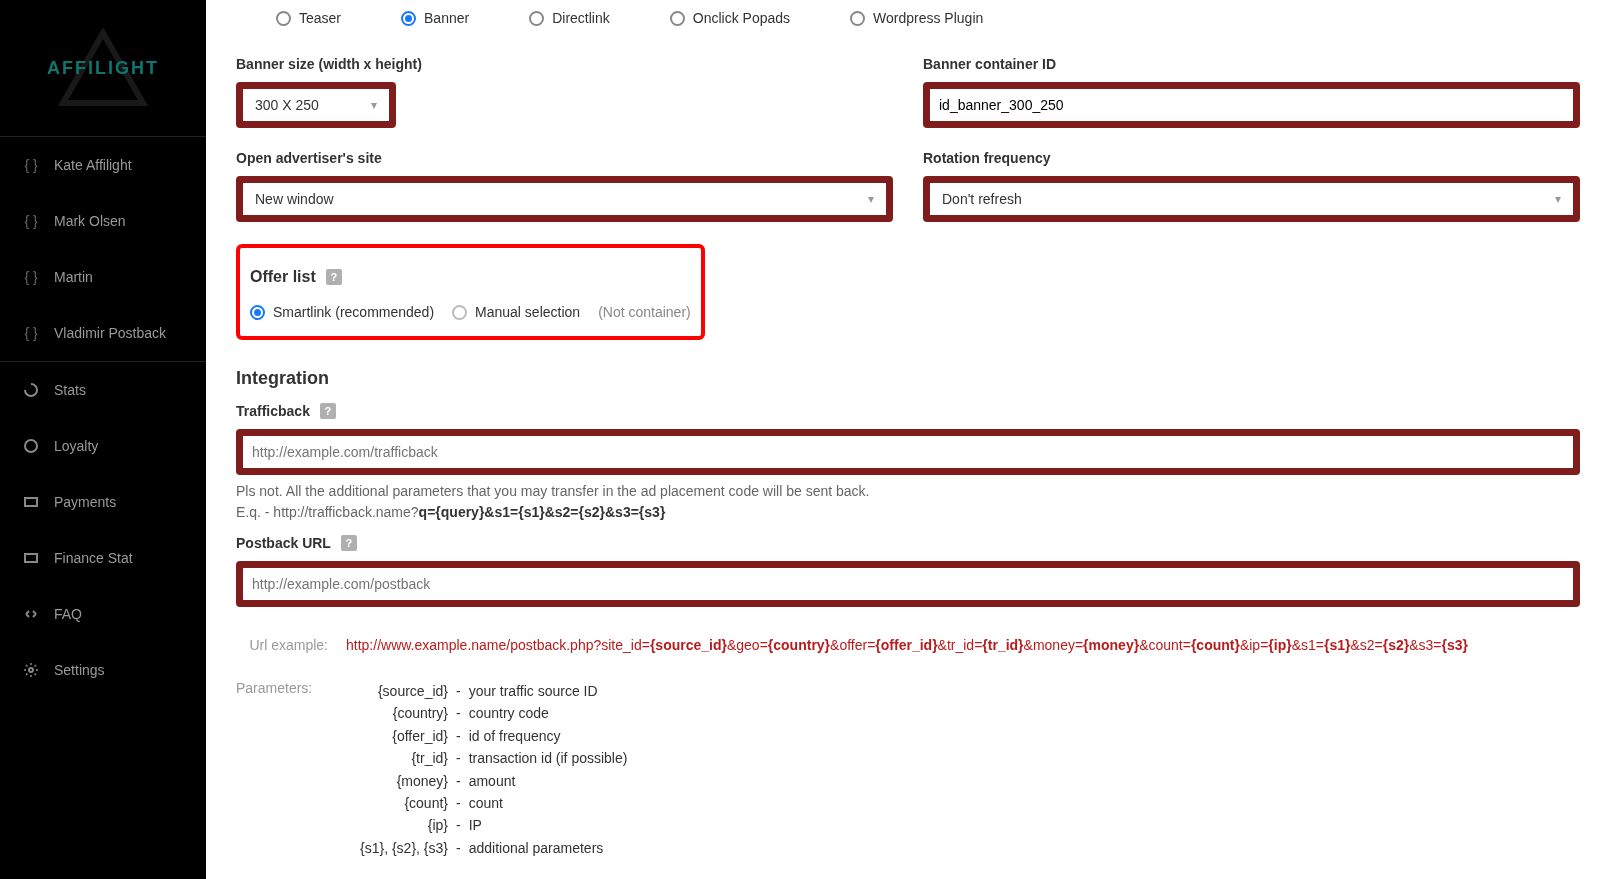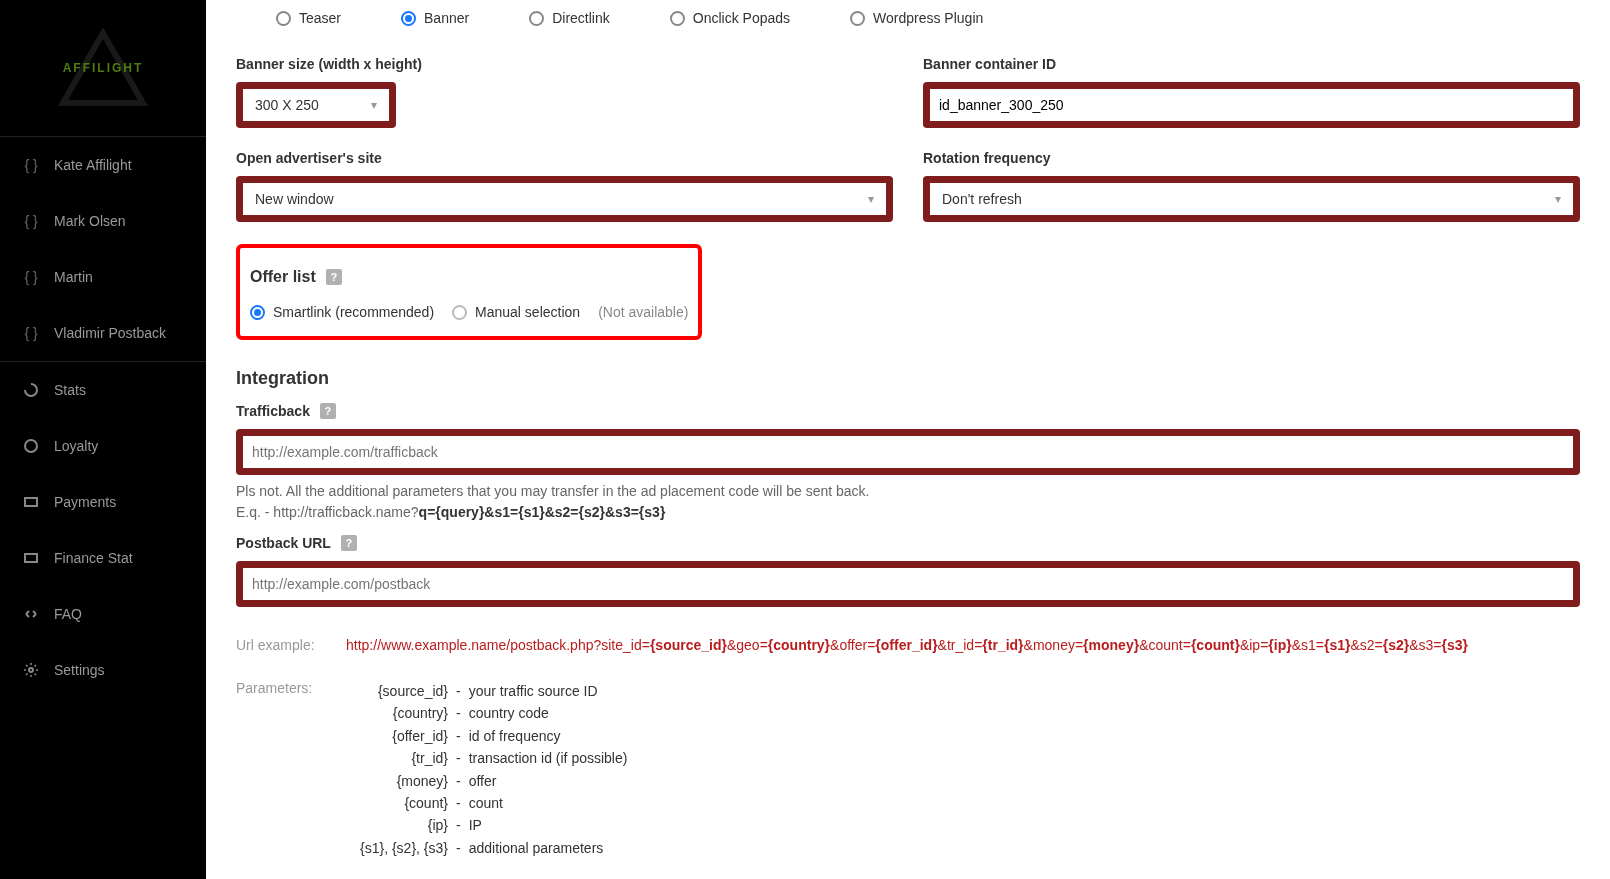--- a/index.html
+++ b/index.html
@@ -1,21 +1,21 @@
 <!DOCTYPE html>
 <html><head>
 <meta charset="utf-8">
 <style>
 * { box-sizing: border-box; margin: 0; padding: 0; }
 body { font-family: Arial, sans-serif; font-size: 14px; color: #333; display: flex; min-height: 879px; }
 .sidebar { width: 206px; background: #000; color: #999; flex-shrink: 0; display: flex; flex-direction: column; }
 .logo-wrap { height: 137px; display: flex; align-items: center; justify-content: center; border-bottom: 1px solid #222; position: relative; }
 .logo { position: relative; width: 120px; height: 80px; display: flex; align-items: center; justify-content: center; }
 .logo svg { position: absolute; opacity: 0.25; }
-.logo-text { color: #4d7c0f; font-weight: 700; font-size: 12px; letter-spacing: 2px; z-index: 1; }
+.logo-text { color: #0f766e; font-weight: 700; font-size: 18px; letter-spacing: 2px; z-index: 1; }
 .nav { padding: 0; }
 .nav-item { display: flex; align-items: center; padding: 19px 22px; color: #999; cursor: pointer; font-size: 14px; }
 .nav-item.active { color: #fff; }
 .nav-item .icon { width: 18px; height: 18px; margin-right: 14px; flex-shrink: 0; display: flex; align-items: center; justify-content: center; }
 .nav-sep { border-top: 1px solid #222; }
 .main { flex: 1; padding: 10px 30px 30px 30px; overflow: auto; }
 .radio-row { display: flex; align-items: center; gap: 60px; margin-bottom: 30px; margin-left: 40px; }
 .radio-option { display: flex; align-items: center; gap: 8px; cursor: pointer; }
 .radio-dot { width: 15px; height: 15px; border: 2px solid #888; border-radius: 50%; display: inline-block; position: relative; }
 .radio-option.selected .radio-dot { border-color: #1677ff; }
@@ -30,21 +30,21 @@
 .select.sm { width: 160px; }
 .section-title { font-weight: 700; font-size: 16px; margin: 10px 0 14px 0; display: flex; align-items: center; gap: 10px; color:#333; }
 .section-title.lg { font-size: 18px; }
 .help-icon { width: 16px; height: 16px; background: #b0b0b0; color: #fff; font-size: 11px; font-weight: 700; border-radius: 2px; display: inline-flex; align-items: center; justify-content: center; }
 .highlight-box { border: 4px solid #f00; border-radius: 6px; padding: 10px 10px 16px 10px; display: inline-block; margin-bottom: 18px; }
 .offer-row { display: flex; align-items: center; gap: 18px; margin-top: 18px; }
 .not-avail { color: #888; font-weight: 400; font-size: 14px; }
 .hint { color: #666; font-size: 14px; line-height: 1.5; margin-top: 6px; }
 .hint b { font-weight: 700; color: #333; }
 .url-example-row { display: flex; gap: 18px; margin-top: 28px; font-size: 14px; line-height: 1.5; }
-.url-example-row .key { color: #999; width: 92px; flex-shrink: 0; }
+.url-example-row .key { color: #999; width: 92px; flex-shrink: 0; text-align: right; }
 .url-example-row .val { color: #b91c1c; flex: 1; word-break: break-all; }
 .url-example-row .val b { font-weight: 700; }
 .params-table { margin-top: 24px; display: flex; gap: 18px; font-size: 14px; }
 .params-table .key { color: #999; width: 92px; flex-shrink: 0; }
 .params-list { flex: 1; }
 .param-row { display: flex; line-height: 1.6; }
 .param-k { width: 102px; text-align: right; color: #333; }
 .param-sep { padding: 0 8px; color: #333; }
 .param-v { color: #333; }
 input[type="text"] { font-family: inherit; padding-left: 9px; }
@@ -195,21 +195,21 @@
     </div>
     <div class="offer-row">
       <label class="radio-option selected">
         <span class="radio-dot"></span>
         <span class="lbl">Smartlink (recommended)</span>
       </label>
       <label class="radio-option disabled">
         <span class="radio-dot" style="border-color:#bbb"></span>
         <span class="lbl normal">Manual selection</span>
       </label>
-      <span class="not-avail">(Not available)</span>
+      <span class="not-avail">(Not container)</span>
     </div>
   </div>
 
   <div class="section-title lg">
     <span>Integration</span>
   </div>
 
   <div style="margin-bottom:4px">
     <label class="form-label" style="display:inline-flex;align-items:center;gap:10px">
       <span>Trafficback</span>
@@ -256,21 +256,21 @@
           <div class="param-v">id of frequency</div>
         </div>
         <div class="param-row">
           <div class="param-k">{tr_id}</div>
           <div class="param-sep">-</div>
           <div class="param-v">transaction id (if possible)</div>
         </div>
         <div class="param-row">
           <div class="param-k">{money}</div>
           <div class="param-sep">-</div>
-          <div class="param-v">offer</div>
+          <div class="param-v">amount</div>
         </div>
         <div class="param-row">
           <div class="param-k">{count}</div>
           <div class="param-sep">-</div>
           <div class="param-v">count</div>
         </div>
         <div class="param-row">
           <div class="param-k">{ip}</div>
           <div class="param-sep">-</div>
           <div class="param-v">IP</div>

